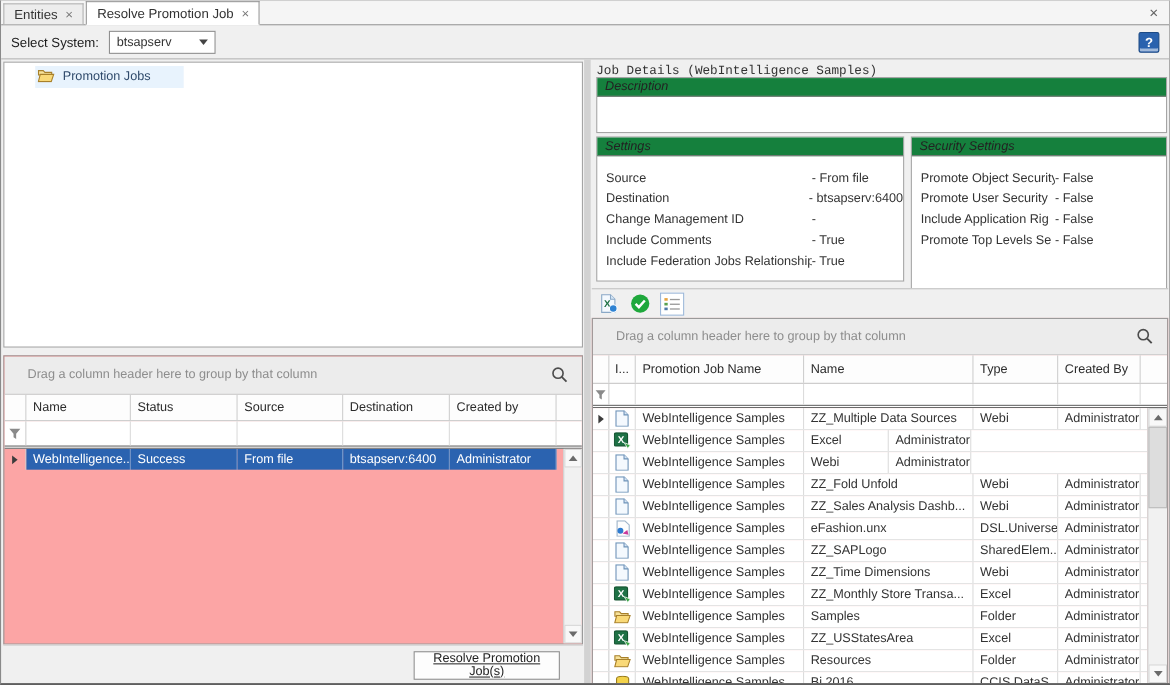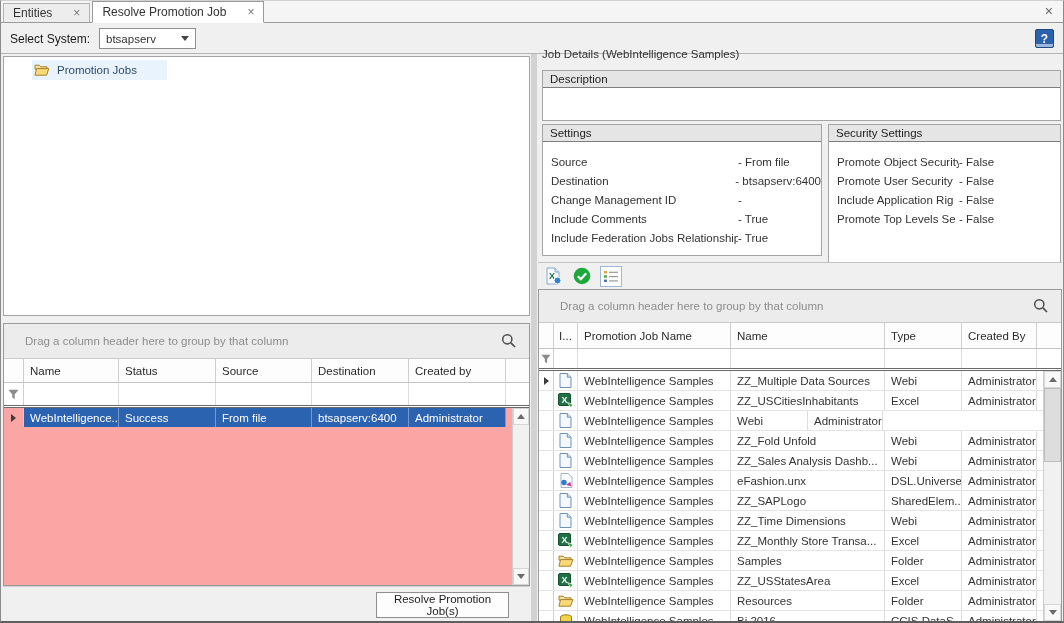--- a/index.html
+++ b/index.html
@@ -7,21 +7,21 @@
   body { font-family: "Liberation Sans", sans-serif; }
 
   .window { position:relative; width:1064px; height:623px; background:#f0f0f0;
             border-left:1px solid #8a8a8a; border-right:1px solid #8a8a8a;
             border-top:1px solid #d0d0d0; border-bottom:2px solid #5f5f5f;
             overflow:hidden; font-size:11.5px; color:#333; }
 
   
   .tabstrip { position:absolute; top:0; left:0; right:0; height:22px; background:#f5f5f5;
               border-bottom:1px solid #9a9a9a; display:flex; align-items:flex-end; }
-  .tab { display:flex; align-items:center; gap:21px; padding:0 9px; height:19px; font-size:12px;
+  .tab { display:flex; align-items:center; gap:7px; padding:0 9px; height:19px; font-size:12px;
          border:1px solid #b3b3b3; border-bottom:none; background:#ededed; margin-left:2px; cursor:default; }
   .tab.active { height:22px; background:#fff; border-color:#9a9a9a; margin-bottom:-1px;
                 border-bottom:1px solid #fff; z-index:2; }
   .tab-close { color:#777; font-size:12px; line-height:10px; }
   .strip-close { margin-left:auto; margin-bottom:3px; padding:0 10px; color:#666; font-size:14px; }
 
   
   .cmdbar { position:absolute; top:23px; left:0; right:0; height:30px; background:#f0f0f0;
             border-bottom:1px solid #b5b5b5; display:flex; align-items:center; padding:0 9px; }
   .cmdbar .lbl { font-size:12px; color:#1a1a1a; margin-right:9px; }
@@ -81,31 +81,31 @@
           align-items:center; justify-content:center; flex:0 0 auto; }
   .up-arr { width:0;height:0;border-left:4px solid transparent;border-right:4px solid transparent;
             border-bottom:5px solid #6b6b6b; }
   .dn-arr { width:0;height:0;border-left:4px solid transparent;border-right:4px solid transparent;
             border-top:5px solid #6b6b6b; }
   .sspace { flex:1; }
   .sthumb { width:100%; height:74px; background:#dddddd; border:1px solid #bdbdbd; flex:0 0 auto; }
 
   .footer { position:absolute; left:2px; top:585px; width:527px; height:36px; background:#f0f0f0;
             border-top:1px solid #cfcfcf; display:flex; align-items:center; justify-content:flex-end;
-            padding-right:21px; }
+            padding-right:21px;text-decoration:underline; }
   .footer button { width:133px; height:26px; background:#fdfdfd; border:1px solid #8f8f8f;
                    font-family:"Liberation Sans",sans-serif; font-size:11.5px; color:#222; }
 
   .vsplit { position:absolute; left:530px; top:53px; width:6px; height:568px; background:#d2d2d2; }
 
   
-  .details-title { position:absolute; left:541px; top:47px; color:#333; }
+  .details-title { position:absolute; left:541px; top:57px; color:#333;font-family:Liberation Mono, monospace; }
   .gbox { position:absolute; background:#fff; border:1px solid #a5a5a5; }
-  .gbox .box-hdr { height:17px; background:#e5e5e5; border-bottom:1px solid #7d7d7d;
-                   display:flex; align-items:center; padding-left:7px; color:#222; }
+  .gbox .box-hdr { height:17px; background:#15803d; border-bottom:1px solid #7d7d7d;
+                   display:flex; align-items:center; padding-left:7px; color:#222;font-style:italic; }
   .desc-box { left:541px; top:69px; width:519px; height:51px; }
   .set-box  { left:541px; top:123px; width:280px; height:132px; }
   .sec-box  { left:827px; top:123px; width:233px; height:164px; }
   .kv-host { padding:11px 0 0 8px; }
   .kv { display:flex; line-height:19px; white-space:nowrap; }
   .set-box .kv .k { width:187px; overflow:hidden; }
   .sec-box .kv .k { width:122px; overflow:hidden; }
 
   .rtoolbar { position:absolute; left:537px; top:261px; width:524px; height:27px; background:#f0f0f0;
               border-top:1px solid #c2c2c2; display:flex; align-items:center; gap:7px; padding-left:4px; }
@@ -349,21 +349,20 @@
           <div class="grow">
             <div class="c ind rg-ind"></div>
             <div class="c rg-icn">
               <svg width="16" height="15" viewBox="0 0 16 15">
                 <rect x=".5" y=".5" width="12" height="12" rx="1.5" fill="#1e7145" stroke="#14522f"></rect>
                 <text x="6.5" y="10" font-size="9" fill="#fff" text-anchor="middle" font-family="sans-serif" font-weight="bold">X</text>
                 <path d="M9.5 9.5l5.5 2-2.3 3.2z" fill="#36a342" stroke="#fff" stroke-width=".7"></path>
               </svg>
             </div>
             <div class="c rg-pjn">WebIntelligence Samples</div>
-            <div class="c rg-nm">ZZ_USCitiesInhabitants</div>
             <div class="c rg-tp">Excel</div>
             <div class="c rg-cb">Administrator</div>
             <div class="c fill"></div>
           </div>
           <div class="grow">
             <div class="c ind rg-ind"></div>
             <div class="c rg-icn">
               <svg width="13" height="15" viewBox="0 0 13 15">
                 <path d="M1 .5h7.3L12 4.2V14.5H1z" fill="#f4f9fe" stroke="#6f93b8"></path>
                 <path d="M8.3.5v3.7H12" fill="#d6e6f5" stroke="#6f93b8"></path>

